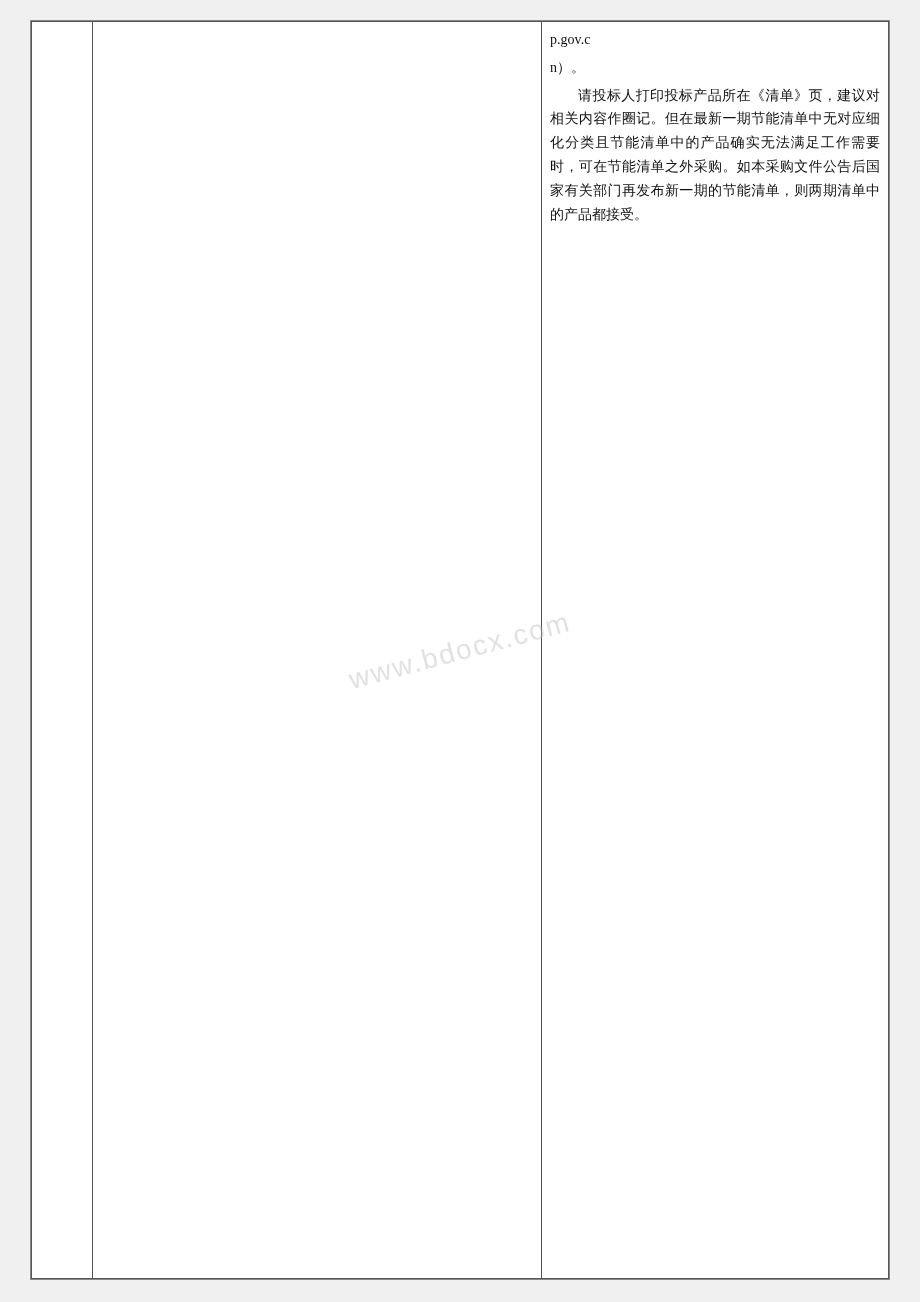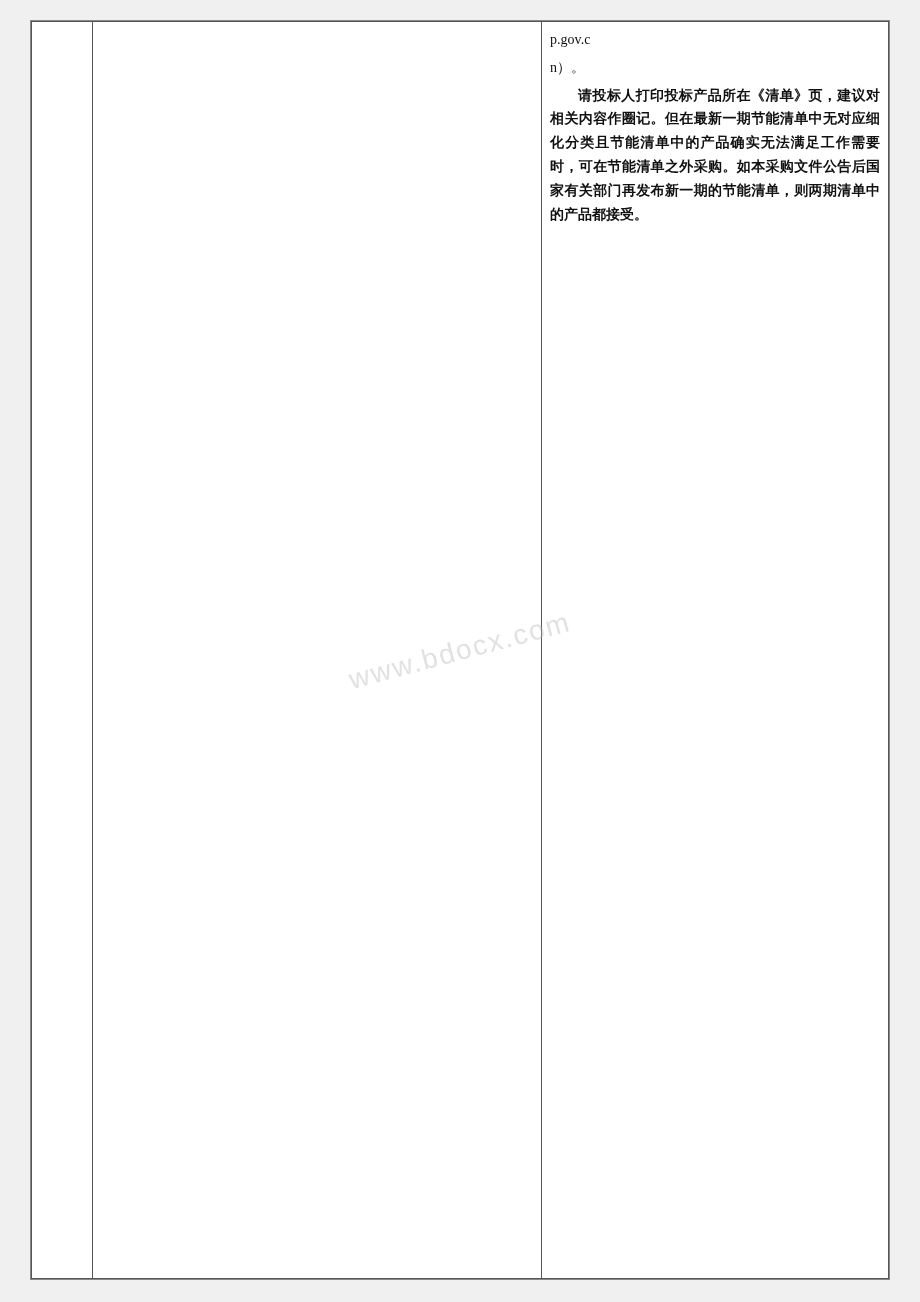--- a/index.html
+++ b/index.html
@@ -75,21 +75,20 @@
       font-size: 28px;
       color: rgba(180, 180, 180, 0.4);
       white-space: nowrap;
       pointer-events: none;
       font-family: Arial, sans-serif;
       letter-spacing: 2px;
     }
 
     .indent {
       text-indent: 2em;
-      font-weight: bold;
     }
   </style>
 </head>
 <body>
 
 <div class="page-container">
   <table class="table-outer">
     <tbody>
         <tr>
       <td class="col-left-narrow"></td>

